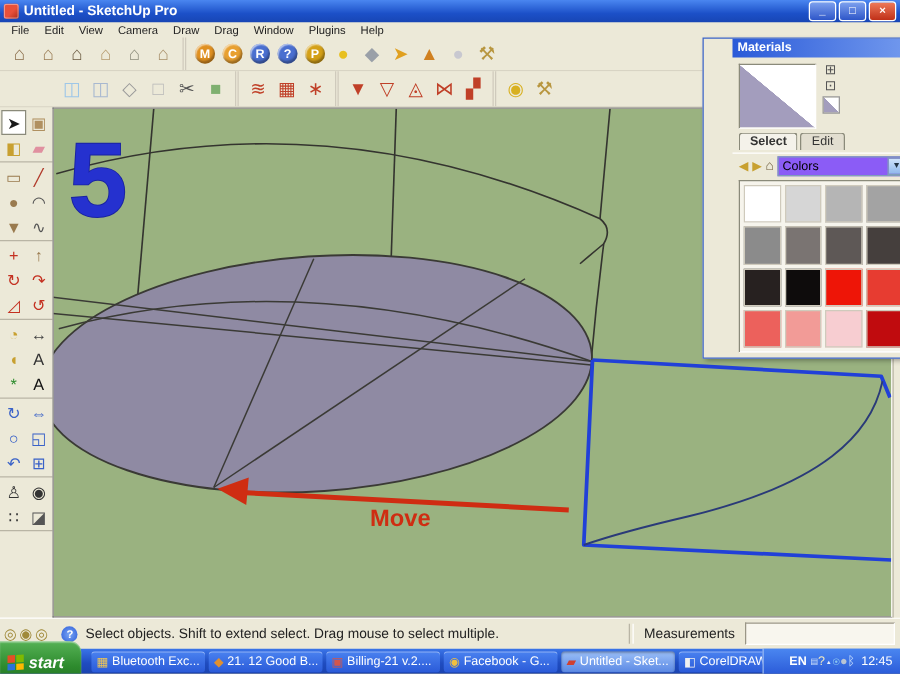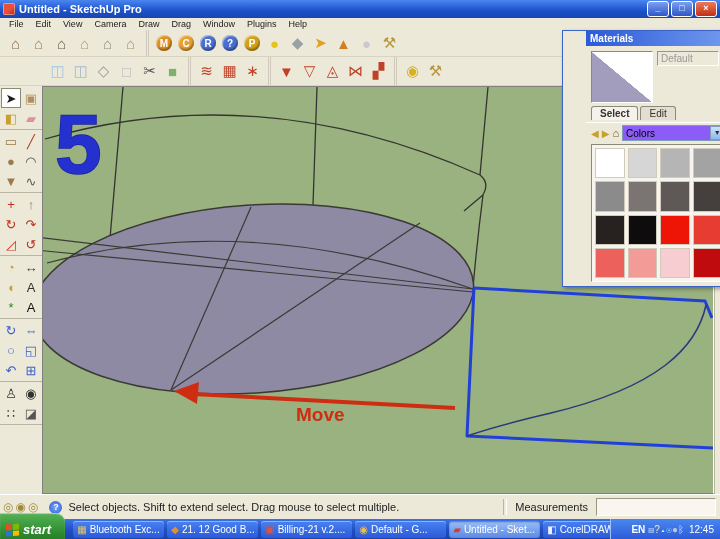--- a/index.html
+++ b/index.html
@@ -276,23 +276,20 @@
     <div class="edge-strip"></div>
   </div>
 
   <div class="mpanel">
     <div class="mp-title">
       <span>Materials</span>
       <span class="mp-close">×</span>
     </div>
     <div class="mp-top">
       <div class="mp-preview"></div>
-      <div class="mp-fields">
-        <div class="mp-default">Default</div>
-      </div>
       <div class="mp-sidecol">
         <span class="mp-sideicon">⊞</span>
         <span class="mp-sideicon">⊡</span>
         <span class="mp-minitri"></span>
       </div>
     </div>
     <div class="mp-tabs">
       <span class="mp-tab active">Select</span>
       <span class="mp-tab">Edit</span>
       <span class="mp-eyedrop">✎</span>
@@ -360,21 +357,21 @@
         <div class="task-btn">
           <span class="task-ic" style="color: rgb(224, 144, 48);">◆</span>
           <span class="task-label">21. 12 Good B...</span>
         </div>
         <div class="task-btn">
           <span class="task-ic" style="color: rgb(212, 86, 74);">▣</span>
           <span class="task-label">Billing-21 v.2....</span>
         </div>
         <div class="task-btn">
           <span class="task-ic" style="color: rgb(240, 192, 64);">◉</span>
-          <span class="task-label">Default - G...</span>
+          <span class="task-label">Facebook - G...</span>
         </div>
         <div class="task-btn active">
           <span class="task-ic" style="color: rgb(208, 64, 48);">▰</span>
           <span class="task-label">Untitled - Sket...</span>
         </div>
         <div class="task-btn">
           <span class="task-ic" style="color: rgb(240, 240, 240);">◧</span>
           <span class="task-label">CorelDRAW 1...</span>
         </div>
       </div>

